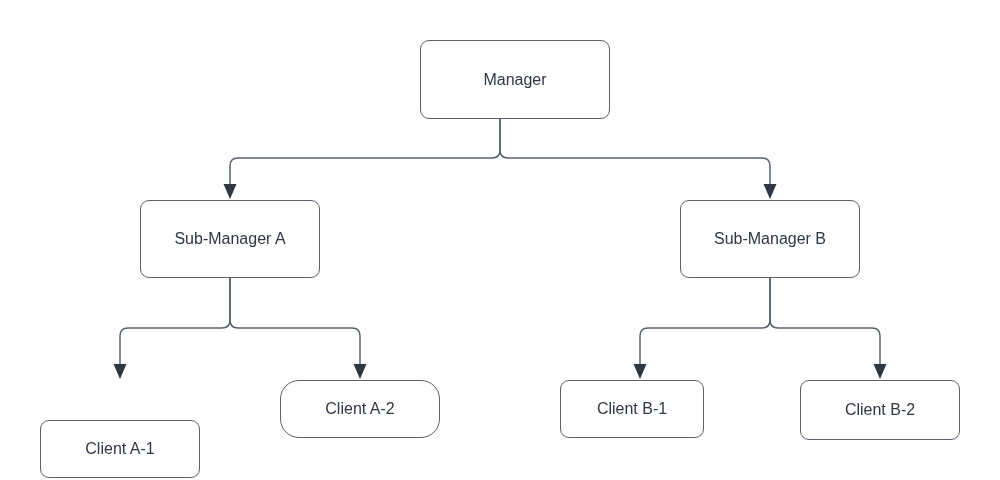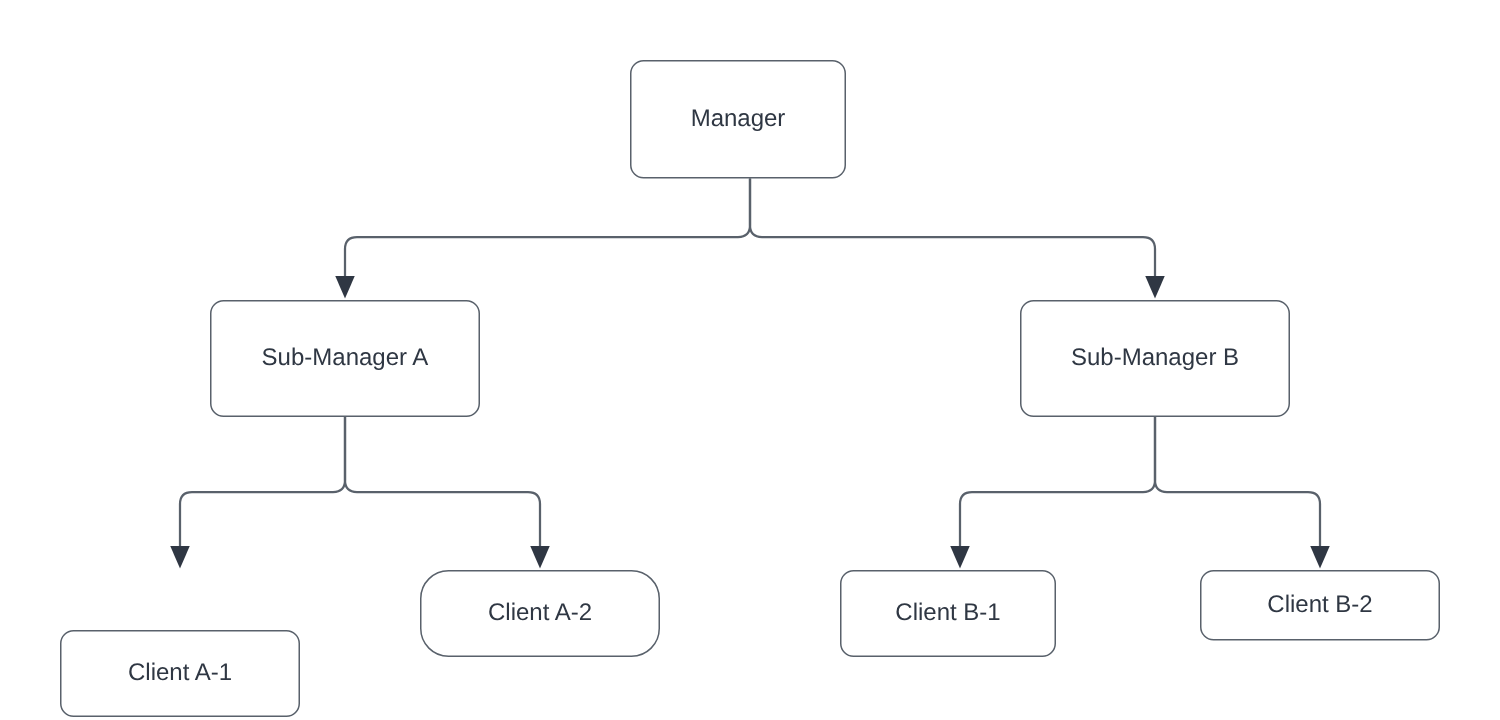--- a/index.html
+++ b/index.html
@@ -27,27 +27,27 @@
     border: 1.5px solid #59616b;
     border-radius: 9px;
     display: flex;
     align-items: center;
     justify-content: center;
     color: #2f3743;
     font-size: 16px;
     line-height: 1.2;
     text-align: center;
   }
-  .node-manager   { left: 420px; top: 40px;  width: 144px; height: 79px; }
+  .node-manager   { left: 420px; top: 40px;  width: 190px; height: 79px; }
   .node-sub-a     { left: 140px; top: 200px; width: 180px; height: 78px; }
   .node-sub-b     { left: 680px; top: 200px; width: 180px; height: 78px; }
   .node-client-a1 { left: 40px;  top: 380px; width: 160px; height: 58px; margin-top: 40px; }
   .node-client-a2 { left: 280px; top: 380px; width: 160px; height: 58px; border-radius: 19px; }
   .node-client-b1 { left: 560px; top: 380px; width: 144px; height: 58px; }
-  .node-client-b2 { left: 800px; top: 380px; width: 160px; height: 47px; }
+  .node-client-b2 { left: 800px; top: 380px; width: 160px; height: 60px; }
 </style>
 </head>
 <body>
 
 <div class="canvas">
 
   <svg class="edge-layer" width="1000" height="480" viewBox="0 0 1000 480">
 
     <path d="M500 119 V150 Q500 158 492 158 H238 Q230 158 230 166 V184" fill="none" stroke-width="1.5" stroke="#59616b"></path>
     <polygon points="230,199 223.5,184 236.5,184" fill="#2f3743"></polygon>

